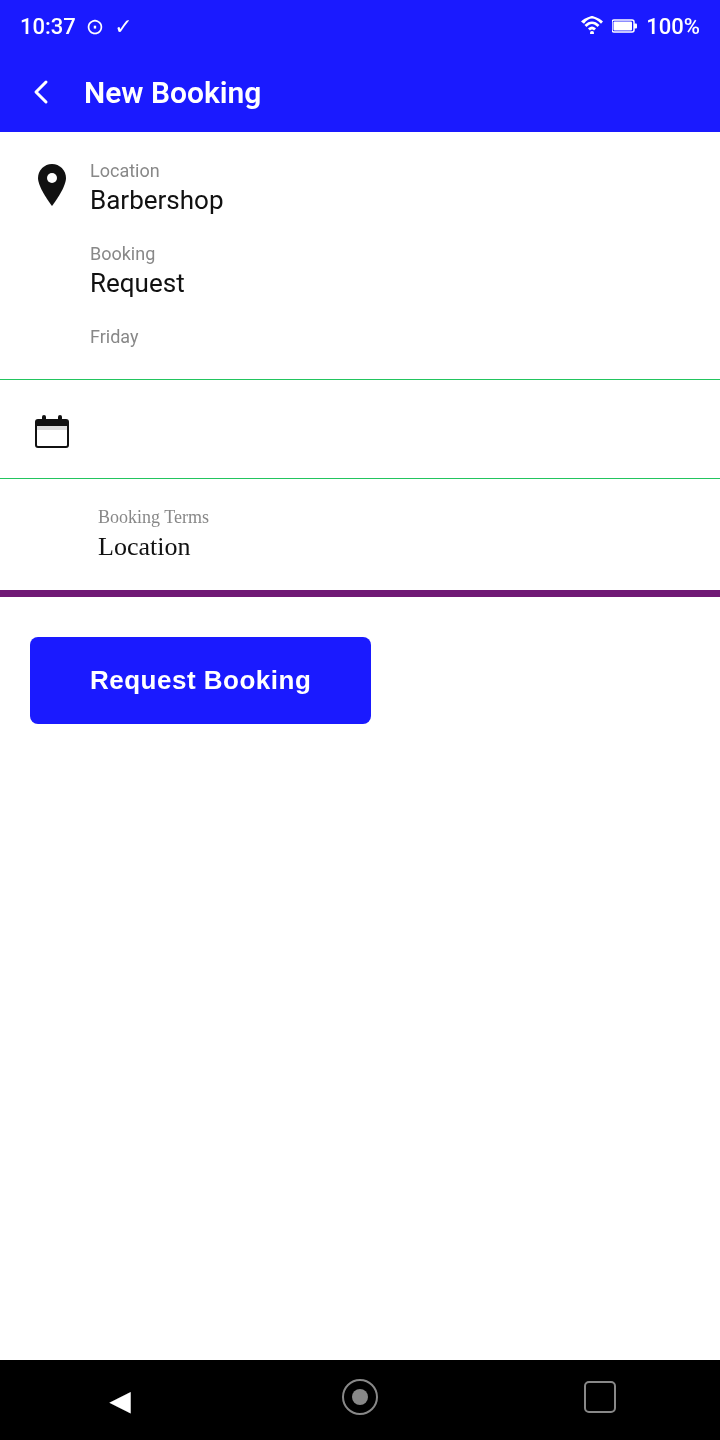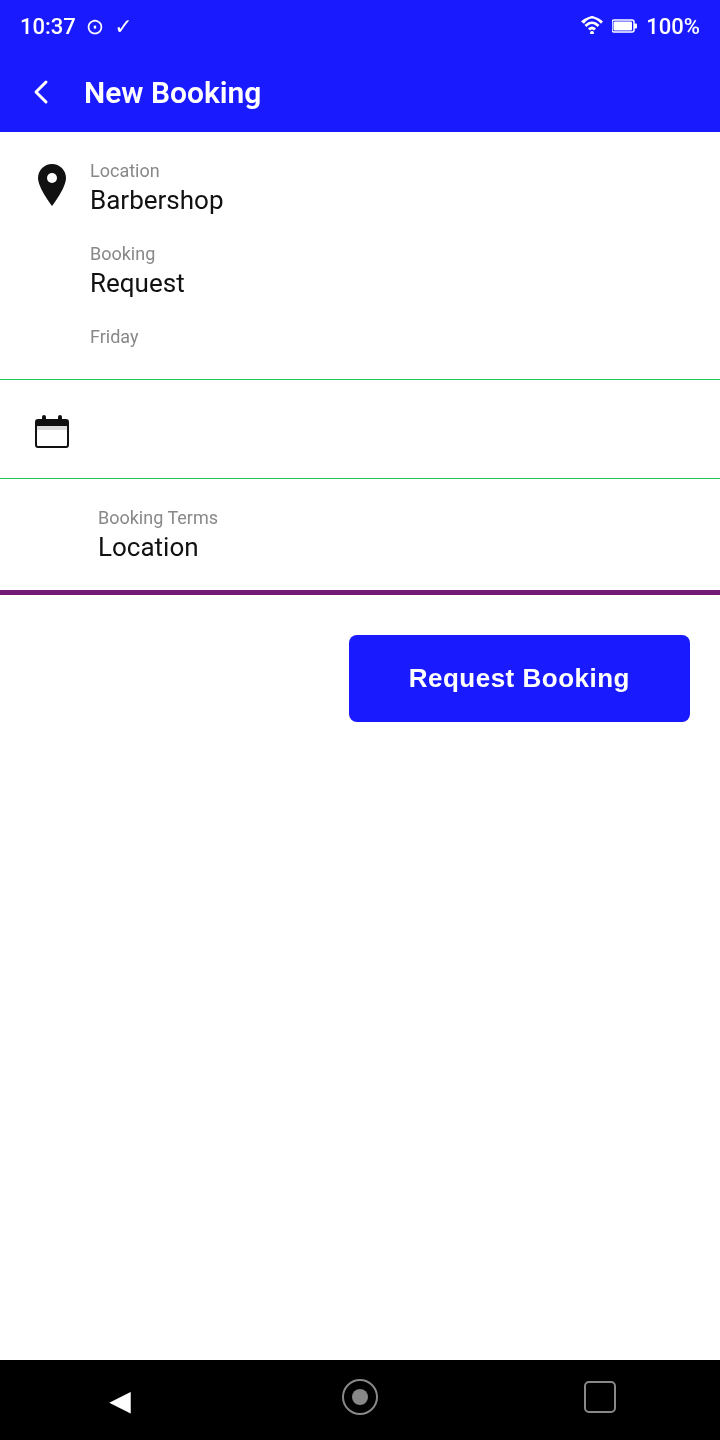--- a/index.html
+++ b/index.html
@@ -106,27 +106,28 @@
 
     .field-value {
       font-size: 26px;
       color: #111;
       font-weight: 400;
     }
 
     
     .section-no-icon {
       padding: 28px 18px 28px 98px;
-      border-bottom: 5px solid #701a75;
+      border-bottom: 7px solid #701a75;
+      font-family: Liberation Serif, serif;
     }
 
     
     .btn-section {
       display: flex;
-      justify-content: flex-end;
+      justify-content: flex-start;
       align-items: center;
       padding: 40px 30px;
     }
 
     .request-booking-btn {
       background: #1a1aff;
       color: #fff;
       border: none;
       border-radius: 8px;
       font-size: 26px;

